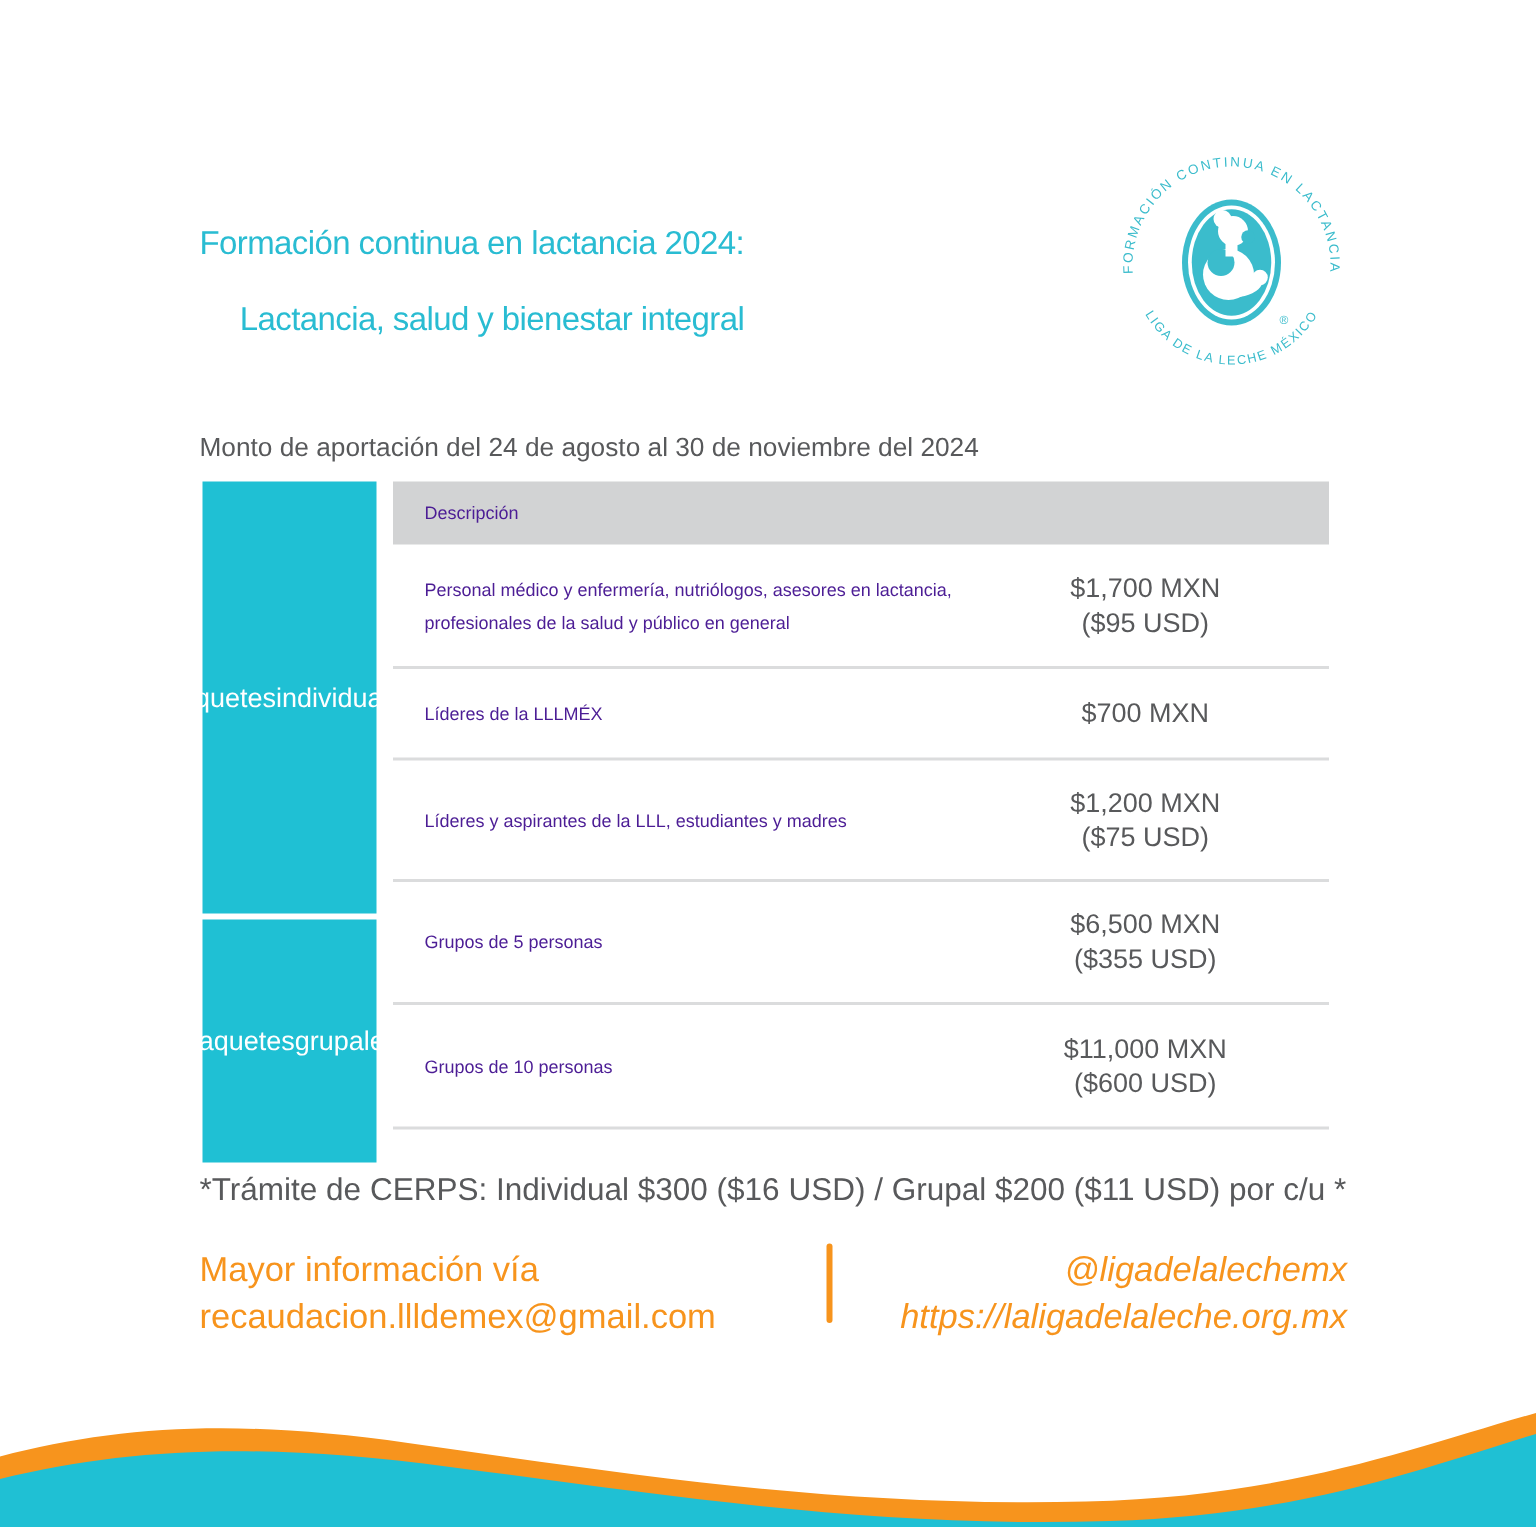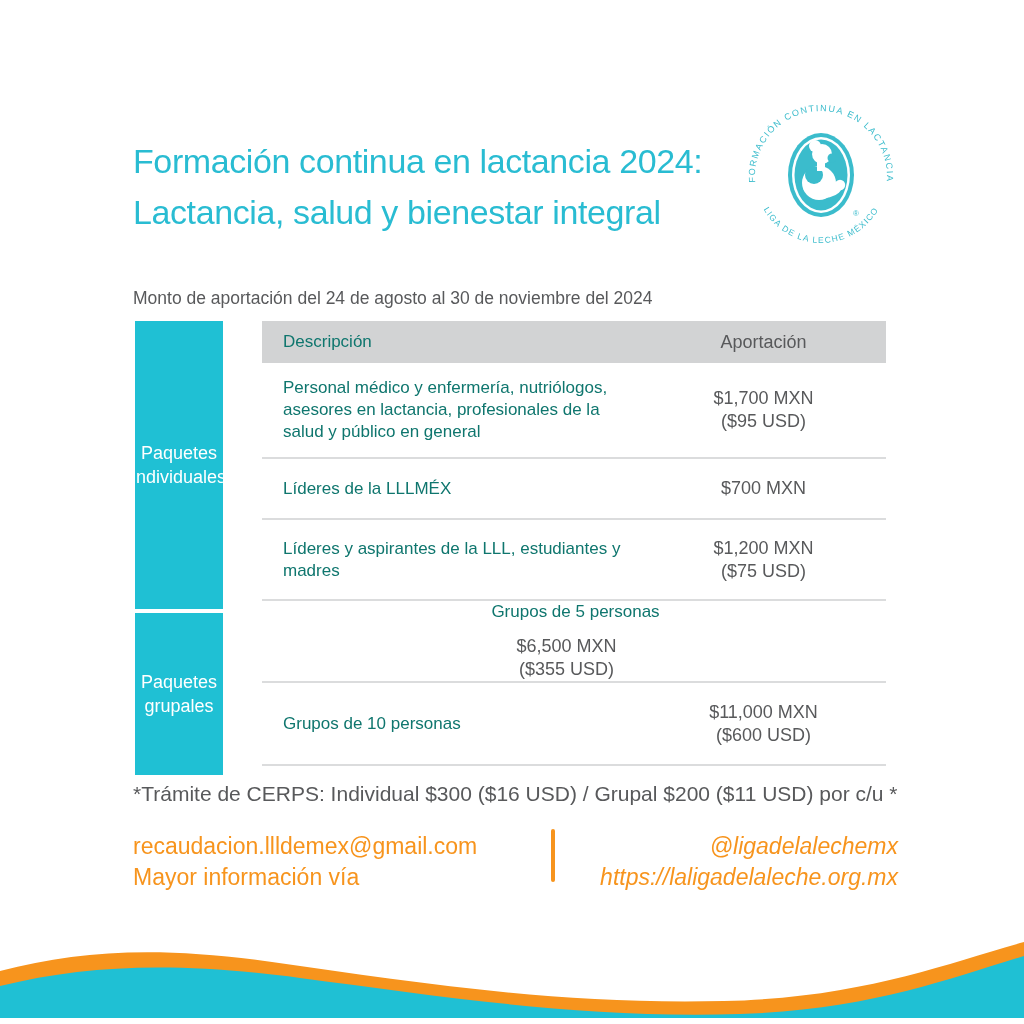--- a/index.html
+++ b/index.html
@@ -5,57 +5,57 @@
   * { margin:0; padding:0; box-sizing:border-box; }
   html,body { background:#ffffff; }
   body { font-family:"Liberation Sans", sans-serif; }
   #canvas {
     position:relative; width:1024px; height:1024px;
     background:#ffffff; overflow:hidden; margin:0 auto;
   }
   
   .title {
     position:absolute; left:133px; top:136px;
-    font-size:34px; line-height:51px; letter-spacing:-0.4px;
-    color:#29BCD2; font-weight:400;
+    font-size:22px; line-height:51px; letter-spacing:-0.4px;
+    color:#29BCD2; font-weight:400;text-align:right;
   }
   .logo-wrap { position:absolute; left:733px; top:88px; width:180px; height:180px; }
   
   .subtitle {
     position:absolute; left:133px; top:288px;
     font-size:17.5px; color:#58595B;
   }
   
   .side-block {
-    position:absolute; left:135px; width:88px; background:#1FC0D4;
-    display:flex; flex-direction:column; align-items:center; justify-content:center;
+    position:absolute; left:135px; width:116px; background:#1FC0D4;
+    display:flex; flex-direction:row; align-items:center; justify-content:center;
     color:#ffffff; font-size:18px; line-height:24px; text-align:center;
   }
   #side-individuales { top:321px; height:288px; }
   #side-grupales    { top:613px; height:162px; }
   .thead {
     position:absolute; left:262px; top:321px; width:624px; height:42px;
     background:#D2D3D4; display:flex; align-items:center;
     color:#6A6C6E; font-size:18.5px;
   }
   .tbody { position:absolute; left:262px; top:363px; width:624px; }
   .trow {
     display:flex; align-items:center;
     border-bottom:2px solid #DBDCDD;
   }
   .tdesc {
     flex:1; padding-left:21px; padding-right:18px;
-    font-size:17px; line-height:22px; color:#0f766e;
+    font-size:12px; line-height:22px; color:#4c1d95;
   }
   .tprice {
     width:215px; margin-right:15px; text-align:center;
     font-size:18px; line-height:23px; color:#58595B;
   }
-  .r1 { height:96px; } .r2 { height:61px; } .r3 { height:81px;align-items:center; }
-  .r4 { height:82px;flex-direction:column; } .r5 { height:83px;align-items:center; }
+  .r1 { height:83px; } .r2 { height:61px; } .r3 { height:81px;align-items:center; }
+  .r4 { height:82px; } .r5 { height:83px;align-items:center; }
   
   .footnote {
     position:absolute; left:133px; top:782px;
     font-size:21px; color:#58595B;
   }
   
   .footer-left {
     position:absolute; left:133px; top:831px;
     font-size:23px; line-height:31px; color:#F7941D;
   }
@@ -117,21 +117,20 @@
     <span>Paquetes</span>
     <span>individuales</span>
   </div>
   <div class="side-block" id="side-grupales">
     <span>Paquetes</span>
     <span>grupales</span>
   </div>
 
   <div class="thead">
     <div class="tdesc">Descripción</div>
-    <div class="tprice">Aportación</div>
   </div>
 
   <div class="tbody">
     <div class="trow r1">
       <div class="tdesc">Personal médico y enfermería, nutriólogos, asesores en lactancia, profesionales de la salud y público en general</div>
       <div class="tprice">
         <div>$1,700 MXN</div>
         <div>($95 USD)</div>
       </div>
     </div>
@@ -161,22 +160,22 @@
       <div class="tprice">
         <div>$11,000 MXN</div>
         <div>($600 USD)</div>
       </div>
     </div>
   </div>
 
   <div class="footnote">*Trámite de CERPS: Individual $300 ($16 USD) / Grupal $200 ($11 USD) por c/u *</div>
 
   <div class="footer-left">
+    <div>Mayor información vía</div>
     <div>recaudacion.llldemex@gmail.com</div>
-    <div>Mayor información vía</div>
   </div>
   <div class="footer-divider"></div>
   <div class="footer-right">
     <div>@ligadelalechemx</div>
     <div>https://laligadelaleche.org.mx</div>
   </div>
 
   <svg class="wave" viewBox="0 0 1024 112" preserveAspectRatio="none">
     <path d="M0,65 C80,44 160,40 272,56 C420,77 560,99 724,95 C860,92 945,58 1024,36 L1024,112 L0,112 Z" fill="#F7941D"></path>
     <path d="M0,80 C90,58 180,56 300,72 C440,90 580,113 740,108 C870,104 950,72 1024,50 L1024,112 L0,112 Z" fill="#1FC0D4"></path>

